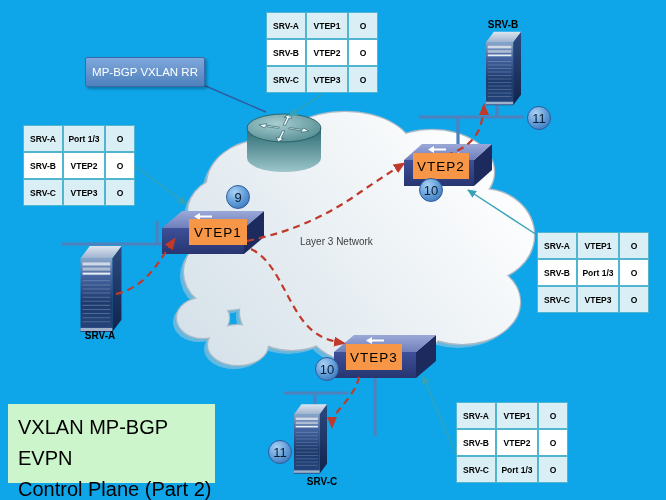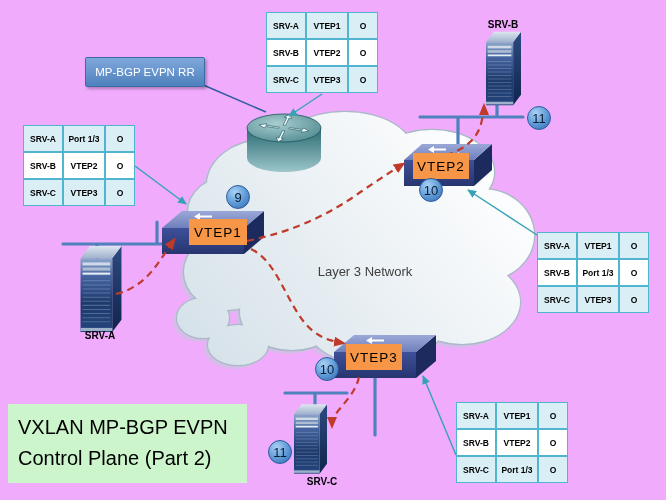--- a/index.html
+++ b/index.html
@@ -1,16 +1,16 @@
 <!DOCTYPE html>
 <html><head>
 <meta charset="utf-8">
 <style>
   html,body{margin:0;padding:0;background:#fff;}
-  .stage{position:relative;width:666px;height:500px;background:#f0abfc;overflow:hidden;
+  .stage{position:relative;width:666px;height:500px;background:#0ea5e9;overflow:hidden;
          font-family:"Liberation Sans",sans-serif;}
   svg.layer{position:absolute;left:0;top:0;}
 
   
   .mtable{position:absolute;display:grid;grid-template-columns:40px 42px 30px;grid-auto-rows:27px;}
   .mtable .cell{border:1px solid #52b5d0;background:#fff;display:flex;align-items:center;
                 justify-content:center;font-size:8.5px;font-weight:bold;color:#000;}
   .mtable .cell.b{background:#d9eef5;}
 
   
@@ -23,23 +23,23 @@
          border:1px solid #2a5c9e;display:flex;align-items:center;justify-content:center;
          font-size:13px;color:#0b1e33;}
 
   
   .rrbox{position:absolute;left:85px;top:57px;width:118px;height:28px;
          background:linear-gradient(#7fa8dc,#4f81bd);border:1px solid #3a6aa8;border-radius:2px;
          color:#fff;display:flex;align-items:center;justify-content:center;font-size:11.5px;
          box-shadow:2px 2px 3px rgba(0,0,0,0.28);}
 
   .srv-label{position:absolute;width:60px;text-align:center;font-size:10px;font-weight:bold;color:#000;}
-  .cloud-label{position:absolute;left:300px;top:264px;width:130px;text-align:center;
-               font-size:13px;color:#3f3f3f;}
-  .titlebox{position:absolute;left:8px;top:404px;width:239px;height:79px;background:#ccf5cc;
+  .cloud-label{position:absolute;left:300px;top:236px;width:130px;text-align:left;
+               font-size:10px;color:#3f3f3f;}
+  .titlebox{position:absolute;left:8px;top:404px;width:207px;height:79px;background:#ccf5cc;
             color:#000;font-size:20px;line-height:31px;padding:8px 0 0 10px;box-sizing:border-box;}
 </style>
 </head>
 <body>
 
 <div class="stage">
 
 <svg class="layer" width="666" height="500" viewBox="0 0 666 500">
   <defs>
     <linearGradient id="cloudG" gradientUnits="userSpaceOnUse" x1="480" y1="130" x2="200" y2="360">
@@ -242,21 +242,21 @@
   <div class="cell b">VTEP1</div>
   <div class="cell b">O</div>
   <div class="cell">SRV-B</div>
   <div class="cell">VTEP2</div>
   <div class="cell">O</div>
   <div class="cell b">SRV-C</div>
   <div class="cell b">Port 1/3</div>
   <div class="cell b">O</div>
 </div>
 
-<div class="rrbox">MP-BGP EVPN RR</div>
+<div class="rrbox">MP-BGP VXLAN RR</div>
 
 <div class="vtep" style="left:189px;top:219px;width:58px">VTEP1</div>
 <div class="vtep" style="left:413px;top:153px">VTEP2</div>
 <div class="vtep" style="left:346px;top:344px">VTEP3</div>
 
 <div class="srv-label" style="left:70px;top:330px">SRV-A</div>
 <div class="srv-label" style="left:473px;top:19px">SRV-B</div>
 <div class="srv-label" style="left:292px;top:476px">SRV-C</div>
 
 <div class="cloud-label">Layer 3 Network</div>

